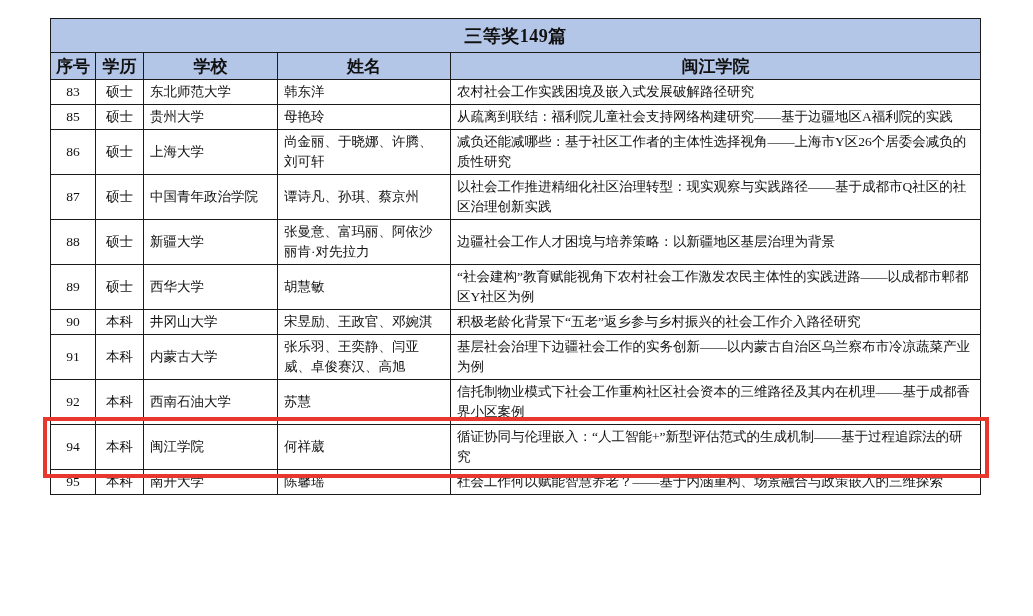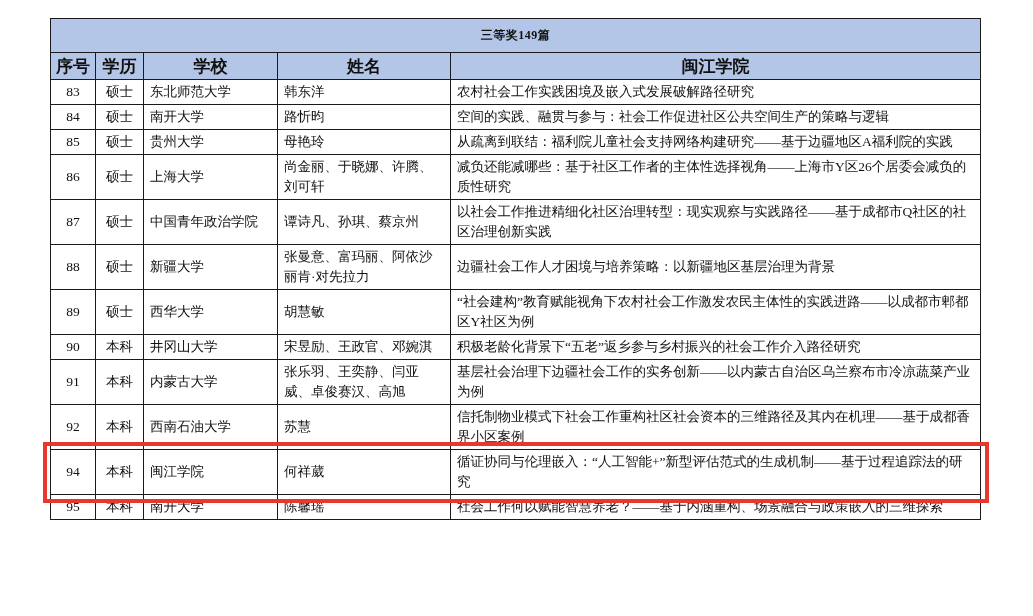--- a/index.html
+++ b/index.html
@@ -16,21 +16,21 @@
     border-collapse:collapse;
     table-layout:fixed;
   }
   table.award-table th, table.award-table td{
     border:1px solid var(--border-col);
     vertical-align:middle;
   }
   tr.title-row th{
     background:var(--header-blue);
     height:34px;
-    font-size:12px;
+    font-size:18px;
     font-weight:bold;
     text-align:center;
     letter-spacing:.5px;
   }
   tr.header-row th{
     background:var(--header-blue);
     height:27px;
     font-size:17px;
     font-weight:bold;
     text-align:center;
@@ -78,27 +78,20 @@
         <th>闽江学院</th>
       </tr>
     </thead>
     <tbody>
       <tr class="data-row">
         <td class="c-no">83</td>
         <td class="c-degree">硕士</td>
         <td class="c-school">东北师范大学</td>
         <td class="c-name">韩东洋</td>
         <td class="c-title">农村社会工作实践困境及嵌入式发展破解路径研究</td>
-      </tr>
-      <tr class="data-row">
-        <td class="c-no">84</td>
-        <td class="c-degree">硕士</td>
-        <td class="c-school">南开大学</td>
-        <td class="c-name">路忻昀</td>
-        <td class="c-title">空间的实践、融贯与参与：社会工作促进社区公共空间生产的策略与逻辑</td>
       </tr>
       <tr class="data-row">
         <td class="c-no">85</td>
         <td class="c-degree">硕士</td>
         <td class="c-school">贵州大学</td>
         <td class="c-name">母艳玲</td>
         <td class="c-title">从疏离到联结：福利院儿童社会支持网络构建研究——基于边疆地区A福利院的实践</td>
       </tr>
       <tr class="data-row">
         <td class="c-no">86</td>

